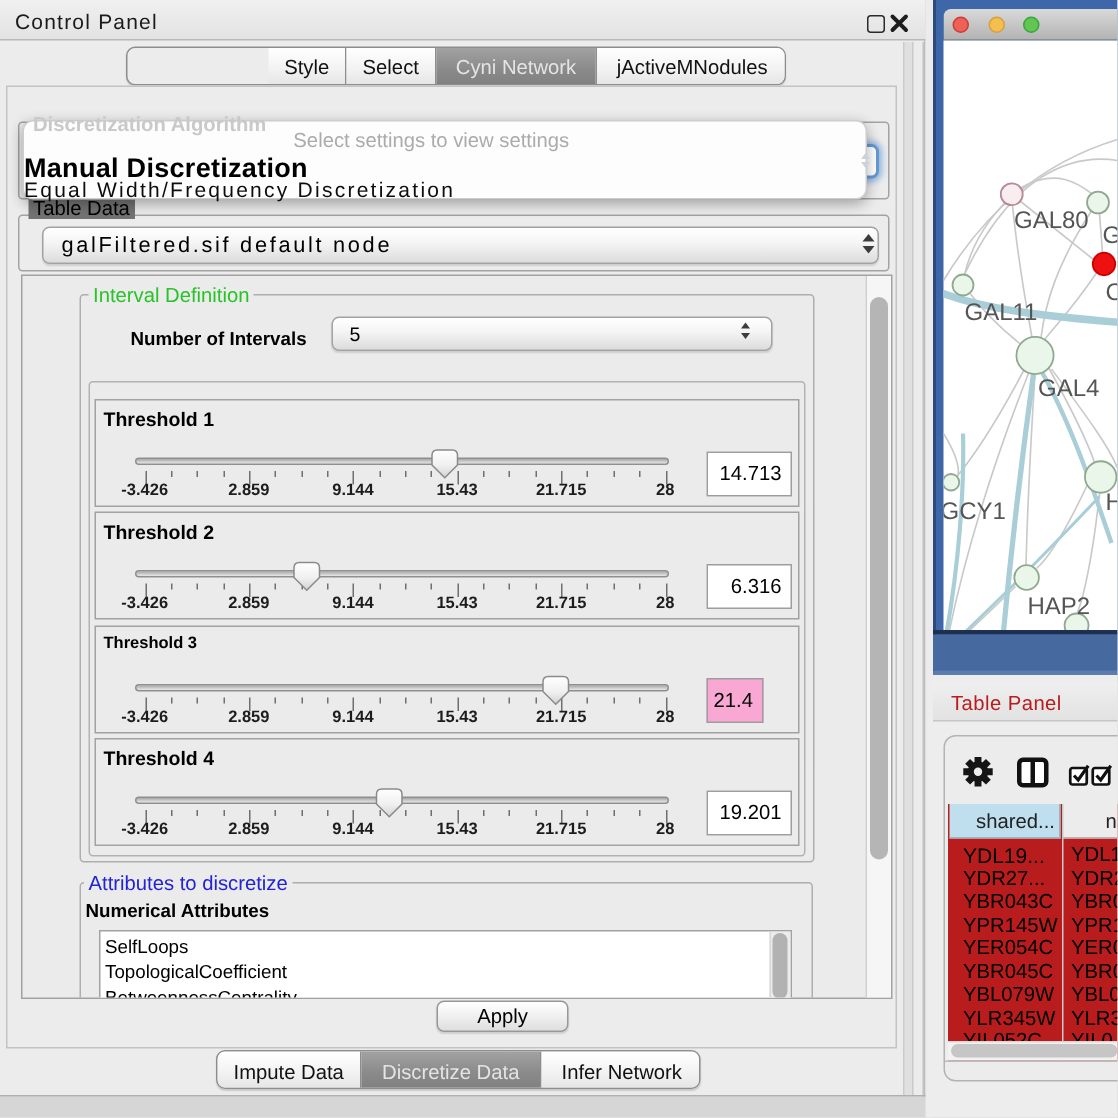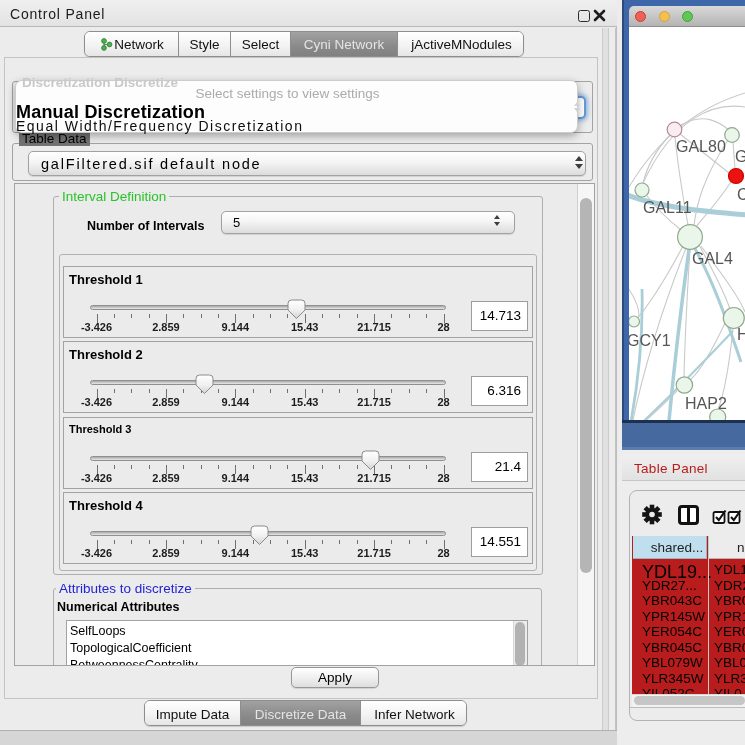--- a/index.html
+++ b/index.html
@@ -28,47 +28,41 @@
 <body>
 
 <div class="abs" style="left:0;top:0;width:617px;height:731px;background:#ececec;border-right:1px solid #bdbdbd;"></div>
 <div class="abs" style="left:0;top:0;width:617px;height:27px;background:linear-gradient(180deg,#f0f0f0,#e3e3e3);border-bottom:1px solid #b8b8b8;"></div>
 <div class="abs" style="left:10px;top:6px;font-size:14px;letter-spacing:0.8px;color:#1b1b1b;">Control Panel</div>
 <div class="abs" style="left:578px;top:10px;width:12px;height:12px;border:1.8px solid #2b2b2b;border-radius:2.5px;"></div>
 <svg class="abs" style="left:593px;top:9px" width="13" height="13">
     <path d="M2,2 L11,11 M11,2 L2,11" stroke="#1d1d1d" stroke-width="2.6" stroke-linecap="round"></path>
   </svg>
 <div class="abs" style="left:84px;top:31px;width:440px;height:26px;border:1px solid #8d8d8d;border-radius:6px;overflow:hidden;box-shadow:0 1px 1px rgba(0,0,0,0.15);">
-  <div class="seg" style="left:0;width:94px;"><svg style="vertical-align:-2px;margin-right:1px;" width="14" height="14">
-        <path d="M5,4 L5,11 M5,7.5 L10,7.5" stroke="#7a7a7a" stroke-width="1.2" fill="none"></path>
-        <circle cx="5" cy="4" r="2.4" fill="#4caf50" stroke="#2e7d32" stroke-width="0.8"></circle>
-        <circle cx="10.5" cy="7.5" r="2.4" fill="#4caf50" stroke="#2e7d32" stroke-width="0.8"></circle>
-        <circle cx="5" cy="11" r="2.4" fill="#4caf50" stroke="#2e7d32" stroke-width="0.8"></circle>
-      </svg>Network</div>
   <div class="seg" style="left:94px;width:52px;">Style</div>
   <div class="seg" style="left:146px;width:60px;">Select</div>
   <div class="seg dark" style="left:206px;width:107px;">Cyni Network</div>
   <div class="seg" style="left:313px;width:127px;border-right:none;">jActiveMNodules</div>
 </div>
 <div class="abs" style="left:4px;top:57px;width:594px;height:642px;background:#ececec;border:1px solid #c3c3c3;"></div>
 <div class="abs" style="left:617px;top:0;width:5px;height:745px;background:#ececec;"></div>
 <div class="abs" style="left:602px;top:28px;width:7px;height:703px;background:#e0e0e0;border-left:1px solid #cbcbcb;border-right:1px solid #cbcbcb;"></div>
 <div class="abs" style="left:615px;top:28px;width:1px;height:703px;background:#c2c2c2;"></div>
 <div class="grp" style="left:12px;top:81px;width:581px;height:52px;"></div>
 <div class="abs" style="left:300px;top:96px;width:286px;height:23px;border-radius:5px;background:#fff;border:2px solid #649ad3;box-shadow:0 0 4px 2px rgba(100,150,215,0.65);"></div>
 <div class="grp" style="left:12px;top:143px;width:581px;height:38px;"></div>
 <div class="gtitle" style="left:19px;top:131px;font-size:13.5px;color:#000;">Table Data</div>
 <div class="combo" style="left:28px;top:151px;width:558px;height:25px;"></div>
 <div class="abs" style="left:41px;top:156px;font-size:14.5px;letter-spacing:1.8px;color:#000;">galFiltered.sif default node</div>
 <div class="arrows" style="left:575px;top:156px;">
     <div class="up"></div>
     <div class="dn"></div>
   </div>
 <div class="abs" style="left:15px;top:80px;width:563px;height:53px;background:#fdfdfd;border:1px solid #cdcdcd;border-radius:7px;box-shadow:0 3px 9px rgba(0,0,0,0.32);"></div>
-<div class="abs" style="left:22px;top:75px;font-size:13.5px;font-weight:bold;color:#c9c9c9;">Discretization Discretize</div>
+<div class="abs" style="left:22px;top:75px;font-size:13.5px;font-weight:bold;color:#c9c9c9;">Discretization Algorithm</div>
 <div class="abs" style="left:574px;top:102px;">
     <div style="width:0;height:0;border-left:3.5px solid transparent;border-right:3.5px solid transparent;border-bottom:4.5px solid #ccd2da;margin-bottom:2px;"></div>
     <div style="width:0;height:0;border-left:3.5px solid transparent;border-right:3.5px solid transparent;border-top:4.5px solid #ccd2da;"></div>
   </div>
 <div class="abs" style="left:15px;top:86px;width:545px;text-align:center;font-size:13.5px;color:#ababab;">Select settings to view settings</div>
 <div class="abs" style="left:16px;top:102px;font-size:18px;letter-spacing:0.2px;font-weight:bold;color:#000;">Manual Discretization</div>
 <div class="abs" style="left:16px;top:118px;font-size:14px;letter-spacing:1.5px;color:#0d0d0d;">Equal Width/Frequency Discretization</div>
 <div class="abs" style="left:14px;top:183px;width:581px;height:483px;background:#ebebeb;border:1px solid #a2a2a2;overflow:hidden;">
 <div class="abs" style="left:562px;top:0;width:18px;height:482px;background:#f6f6f6;border-left:1px solid #cfcfcf;"></div>
 <div class="abs" style="left:565px;top:14px;width:12px;height:375px;background:#b5b5b5;border-radius:6px;"></div>
@@ -199,21 +193,21 @@
   <svg class="abs" style="left:297.1px;top:32px" width="19" height="21">
         <defs>
           <linearGradient id="th417" x1="0" y1="0" x2="0" y2="1">
             <stop offset="0" stop-color="#ffffff"></stop>
             <stop offset="0.55" stop-color="#f0f0f0"></stop>
             <stop offset="1" stop-color="#d2d2d2"></stop>
           </linearGradient>
         </defs>
         <path d="M1,4.5 Q1,1 4.5,1 L14.5,1 Q18,1 18,4.5 L18,11 L9.5,19.5 L1,11 Z" fill="url(#th417)" stroke="#8a8a8a" stroke-width="1"></path>
       </svg>
-  <div class="abs" style="left:407px;top:34px;width:57px;height:30px;background:#ffffff;border:1px solid #9d9d9d;font-size:13.5px;color:#000;text-align:right;line-height:28px;padding-right:6px;">21.4</div>
+  <div class="abs" style="left:407px;top:34px;width:38px;height:30px;background:#f9a8d4;border:1px solid #9d9d9d;font-size:13.5px;color:#000;text-align:right;line-height:28px;padding-right:6px;">21.4</div>
 </div>
 <div class="abs" style="left:48px;top:308px;width:470px;height:72px;border:1px solid #a2a2a2;background:#ebebeb;">
   <div class="abs" style="left:5px;top:5px;font-size:13px;font-weight:bold;color:#000;">Threshold 4</div>
   <div class="abs" style="left:26px;top:38px;width:356px;height:5px;border:1px solid #8f8f8f;border-radius:2.5px;background:linear-gradient(180deg,#a8a8a8,#e8e8e8);"></div>
   <div class="tick" style="left:32.5px;top:47px;height:9px;"></div>
   <div class="tick" style="left:49.8px;top:47px;height:4px;"></div>
   <div class="tick" style="left:67.2px;top:47px;height:4px;"></div>
   <div class="tick" style="left:84.6px;top:47px;height:4px;"></div>
   <div class="tick" style="left:101.9px;top:47px;height:9px;"></div>
   <div class="tick" style="left:119.2px;top:47px;height:4px;"></div>
@@ -241,21 +235,21 @@
   <svg class="abs" style="left:186.1px;top:32px" width="19" height="21">
         <defs>
           <linearGradient id="th492" x1="0" y1="0" x2="0" y2="1">
             <stop offset="0" stop-color="#ffffff"></stop>
             <stop offset="0.55" stop-color="#f0f0f0"></stop>
             <stop offset="1" stop-color="#d2d2d2"></stop>
           </linearGradient>
         </defs>
         <path d="M1,4.5 Q1,1 4.5,1 L14.5,1 Q18,1 18,4.5 L18,11 L9.5,19.5 L1,11 Z" fill="url(#th492)" stroke="#8a8a8a" stroke-width="1"></path>
       </svg>
-  <div class="abs" style="left:407px;top:34px;width:57px;height:30px;background:#fff;border:1px solid #9d9d9d;font-size:13.5px;color:#000;text-align:right;line-height:28px;padding-right:6px;">14.551</div>
+  <div class="abs" style="left:407px;top:34px;width:57px;height:30px;background:#fff;border:1px solid #9d9d9d;font-size:13.5px;color:#000;text-align:right;line-height:28px;padding-right:6px;">19.201</div>
 </div>
 <div class="grp" style="left:38px;top:404px;width:489px;height:120px;border-color:#aeaeae;"></div>
 <div class="gtitle" style="left:41px;top:397px;font-size:13.5px;color:#2323d6;background:#ebebeb;">Attributes to discretize</div>
 <div class="abs" style="left:42px;top:416px;font-size:12.5px;font-weight:bold;color:#000;">Numerical Attributes</div>
 <div class="abs" style="left:51px;top:436px;width:462px;height:62px;background:#ffffff;border:1px solid #a2a2a2;overflow:hidden;">
    <div class="abs" style="left:3px;top:2px;font-size:12.5px;color:#000;line-height:16.8px;">SelfLoops<br>TopologicalCoefficient<br>BetweennessCentrality</div>
    <div class="abs" style="right:0;top:0;width:14px;height:62px;background:#ececec;border-left:1px solid #d8d8d8;"></div>
    <div class="abs" style="right:2px;top:1px;width:10px;height:44px;background:#b2b2b2;border-radius:5px;"></div>
 </div>
 </div>
@@ -345,21 +339,21 @@
     <rect x="1.5" y="4" width="11" height="11" fill="#fff" stroke="#111" stroke-width="1.8" rx="1.5"></rect>
     <path d="M4,9 L6.8,12 L13.5,2.5" fill="none" stroke="#111" stroke-width="2.1"></path>
   </svg>
 <svg class="abs" style="left:727px;top:508px" width="16" height="17">
     <rect x="1.5" y="4" width="11" height="11" fill="#fff" stroke="#111" stroke-width="1.8" rx="1.5"></rect>
     <path d="M4,9 L6.8,12 L13.5,2.5" fill="none" stroke="#111" stroke-width="2.1"></path>
   </svg>
 <div class="abs" style="left:632px;top:536px;width:113px;height:171px;background:#b91c1c;overflow:hidden;">
   <div class="abs" style="left:1px;top:0;width:74px;height:23px;background:#bfdfee;border-right:1px solid #9db4bf;border-bottom:1px solid #9db4bf;text-align:center;padding-left:15px;font-size:13.5px;line-height:23px;color:#222;">shared...</div>
   <div class="abs" style="left:76px;top:0;width:37px;height:23px;background:#ececec;border-bottom:1px solid #b5b5b5;font-size:13.5px;line-height:23px;color:#222;padding-left:29px;">na</div>
-  <div class="abs" style="left:10px;top:26.0px;font-size:18px;color:#000;">YDL19...</div>
+  <div class="abs" style="left:10px;top:26.0px;font-size:14px;color:#000;">YDL19...</div>
   <div class="abs" style="left:82px;top:26.0px;font-size:13.5px;color:#000;">YDL1</div>
   <div class="abs" style="left:10px;top:41.5px;font-size:13.5px;color:#000;">YDR27...</div>
   <div class="abs" style="left:82px;top:41.5px;font-size:13.5px;color:#000;">YDR2</div>
   <div class="abs" style="left:10px;top:57.0px;font-size:13.5px;color:#000;">YBR043C</div>
   <div class="abs" style="left:82px;top:57.0px;font-size:13.5px;color:#000;">YBR0</div>
   <div class="abs" style="left:10px;top:72.5px;font-size:13.5px;color:#000;">YPR145W</div>
   <div class="abs" style="left:82px;top:72.5px;font-size:13.5px;color:#000;">YPR1</div>
   <div class="abs" style="left:10px;top:88.0px;font-size:13.5px;color:#000;">YER054C</div>
   <div class="abs" style="left:82px;top:88.0px;font-size:13.5px;color:#000;">YER0</div>
   <div class="abs" style="left:10px;top:103.5px;font-size:13.5px;color:#000;">YBR045C</div>

